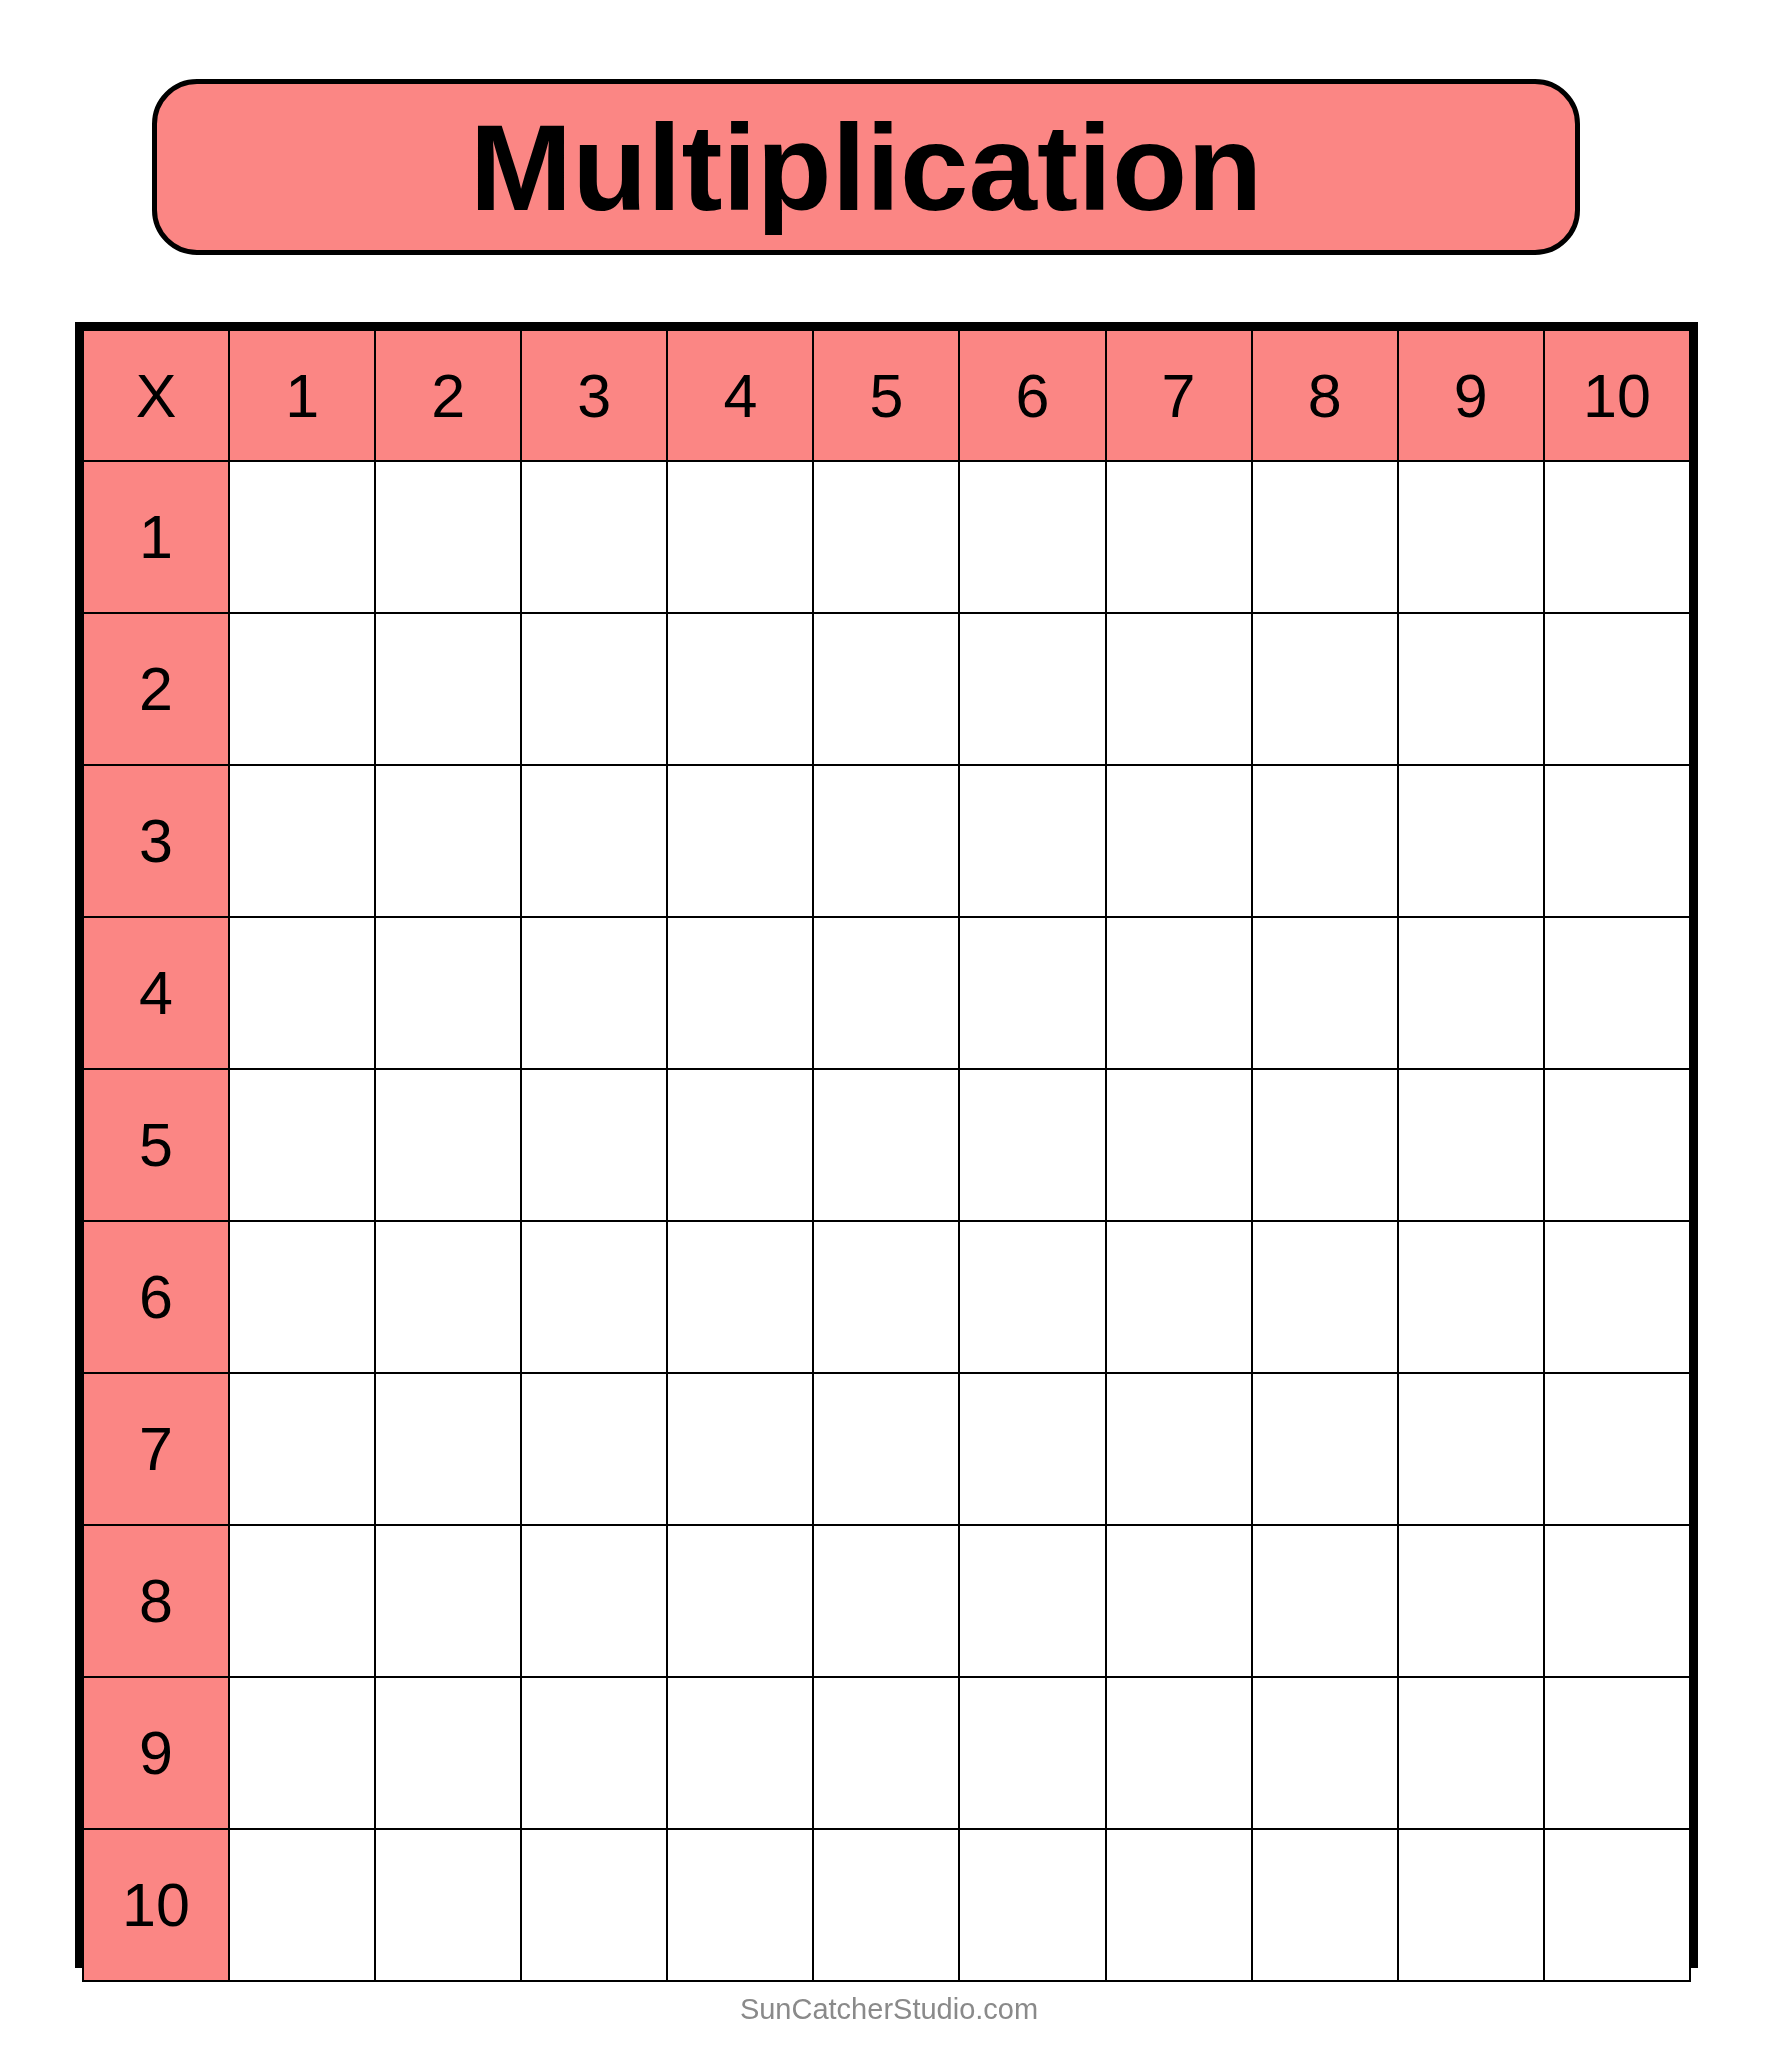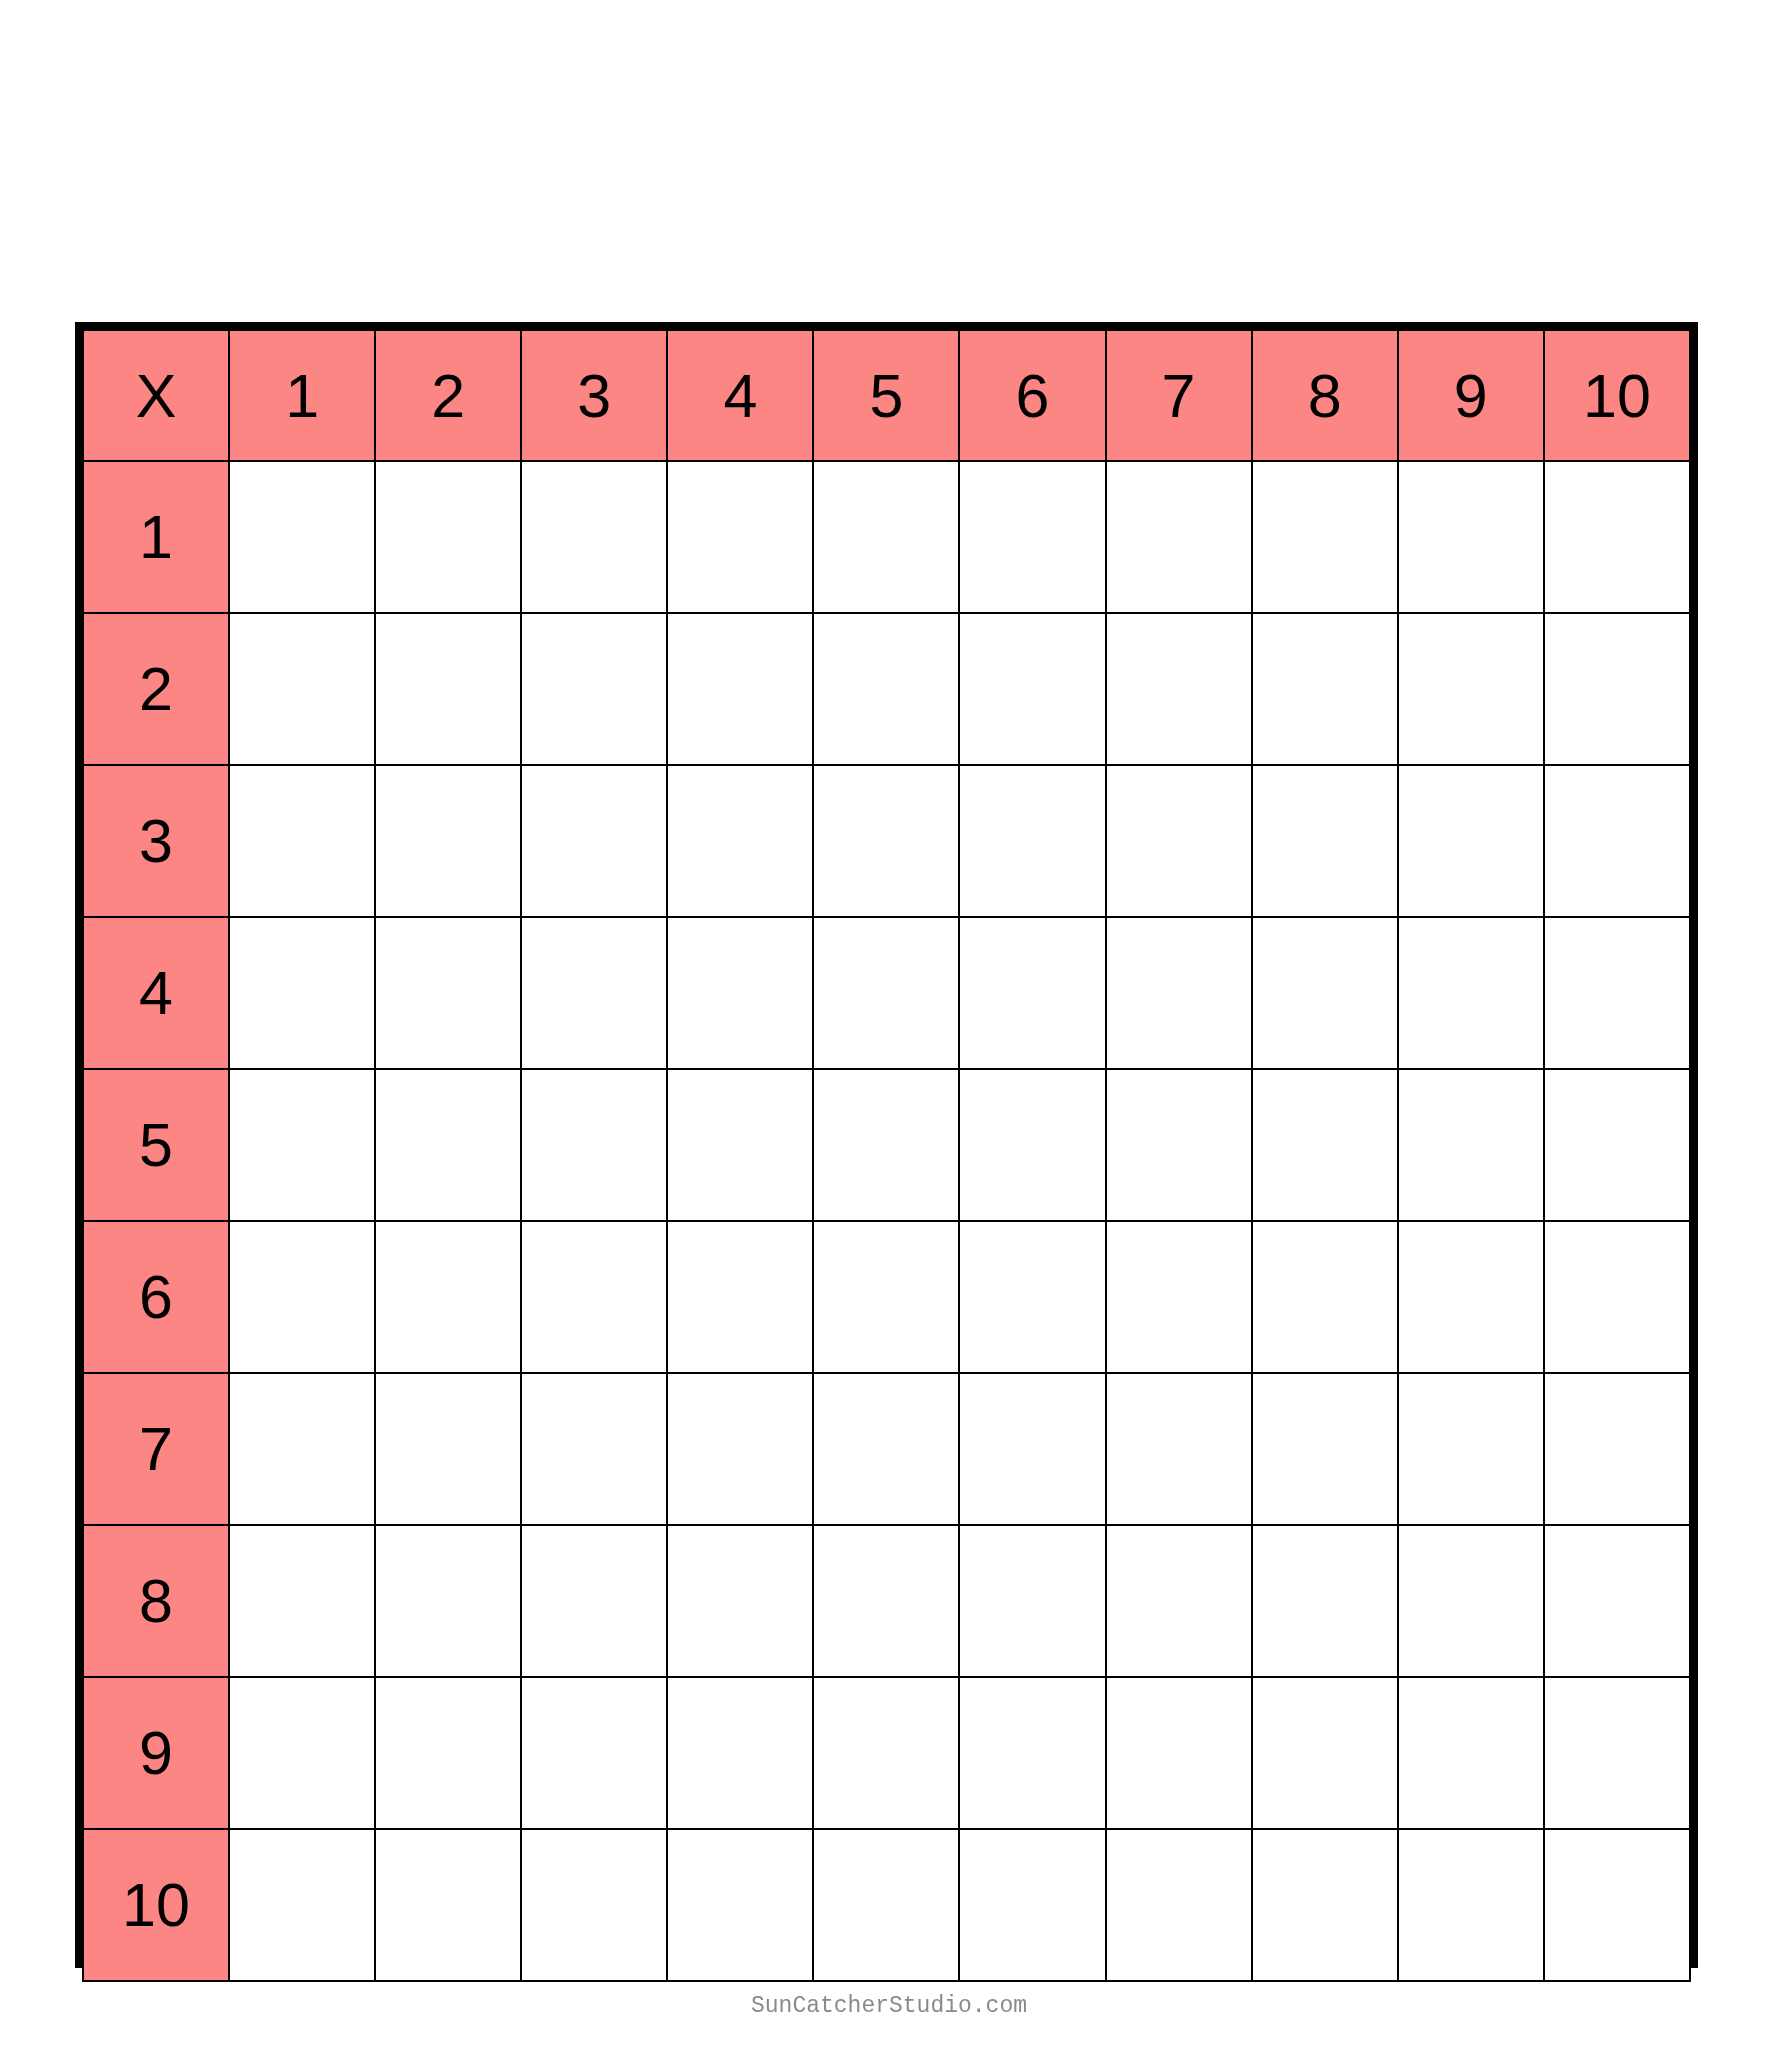--- a/index.html
+++ b/index.html
@@ -87,30 +87,33 @@
   table.mtable tr.body-row td {
     height: 150px;
   }
   
   .footer {
     position: absolute;
     left: 0;
     top: 1993px;
     width: 100%;
     text-align: center;
-    font-size: 23px;
+    font-size: 29px;
     color: #8a8a8a;
-    font-family: Liberation Mono, monospace;
+    font-family: Liberation Sans, sans-serif;
   }
 </style>
 </head>
 <body>
 
 <div class="page">
 
+  <div class="title-banner">
+    <div class="title-text">Multiplication</div>
+  </div>
 
   <div class="grid-wrap">
     <table class="mtable">
       <tbody id="table-body">
           <tr class="head-row">
             <td class="corner">X</td>
             <td>1</td>
             <td>2</td>
             <td>3</td>
             <td>4</td>

